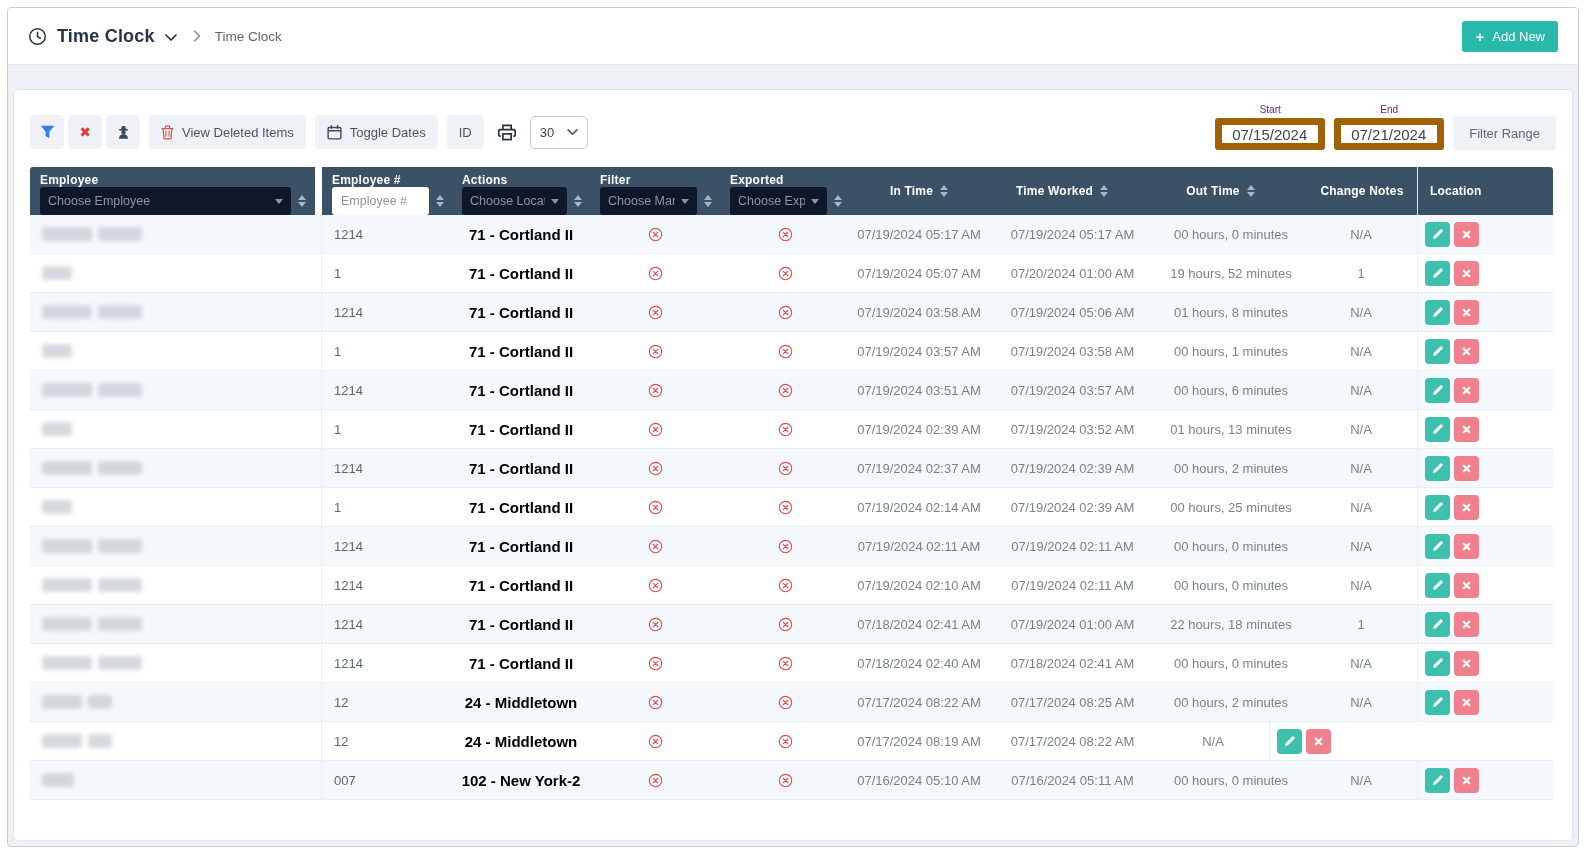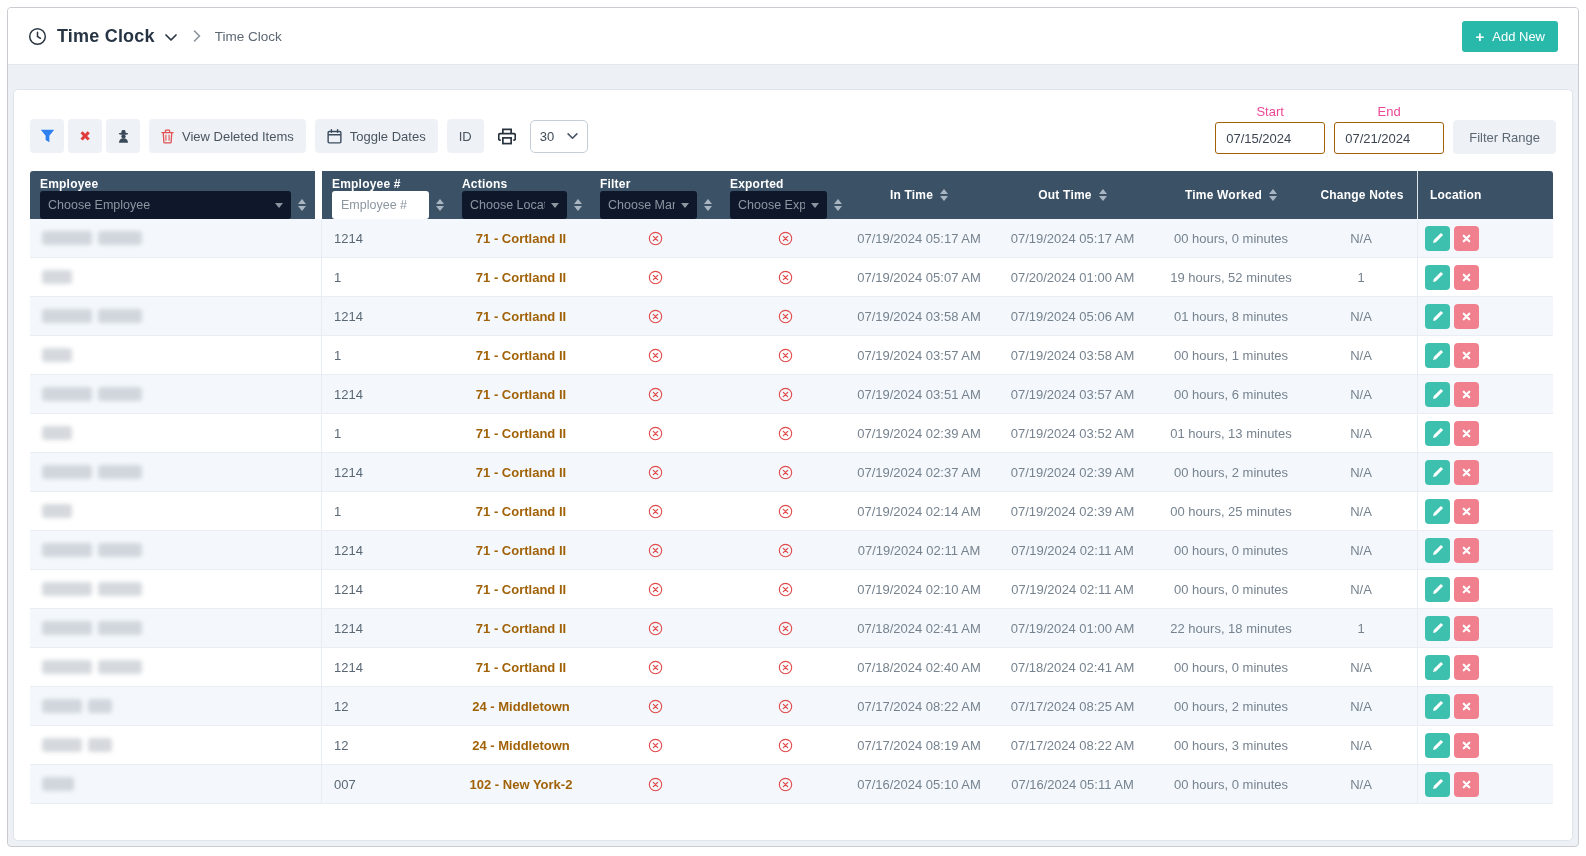--- a/index.html
+++ b/index.html
@@ -47,24 +47,24 @@
   .tbtn.ml { margin-left: 5px; }
   .x-red { color: #e03c3c; font-size: 14px; font-weight: 700; line-height: 1; }
   .print-wrap { background: none; border: none; margin: 0 6px 0 10px; cursor: pointer; display: flex; align-items: center; }
   .pagesize {
     width: 58px; height: 33px; background: #fff; border: 1px solid #c4ced8;
     border-radius: 5px; display: flex; align-items: center; justify-content: space-between;
     padding: 0 9px; font-size: 13px; color: #3e4954; cursor: pointer; margin-left: 4px;
   }
   .tb-right { margin-left: auto; display: flex; align-items: flex-end; gap: 9px; }
   .dategroup { display: flex; flex-direction: column; align-items: center; gap: 3px; }
-  .dategroup label { font-size: 13px; color: #ec4899; }
+  .dategroup label { font-size: 10px; color: #701a75; }
   .dateinput {
-    width: 110px; height: 32px; border: 1px solid #a16207; border-radius: 3px;
-    font-family: inherit; font-size: 13px; color: #3c4652; padding: 0 10px; outline: none;
+    width: 110px; height: 32px; border: 7px solid #a16207; border-radius: 3px;
+    font-family: inherit; font-size: 15px; color: #3c4652; padding: 0 10px; outline: none;
   }
   .btn-range {
     background: #eef1f5; border: none; border-radius: 4px; height: 34px; padding: 0 16px;
     font-family: inherit; font-size: 13px; color: #5c6773; cursor: pointer;
   }
 
   
   .tc-table { margin-top: 17px; width: 1523px; }
   .hrow {
     display: flex; background: #3b5166; border-radius: 3px 3px 0 0; height: 48px;
@@ -104,21 +104,21 @@
   .hcell.c-emp { box-shadow: inset -7px 0 0 #fff; padding-right: 16px; }
   .hcell.c-act { border-left: 1px solid rgba(255,255,255,.85); flex-direction: row; align-items: center; justify-content: flex-start; padding-left: 12px; }
   .hcell.c-cn  { flex-direction: row; align-items: center; justify-content: center; }
 
   
   .trow { display: flex; height: 39px; border-bottom: 1px solid #e9eef4; background: #fff; }
   .trow:nth-child(odd) { background: #f4f8fc; }
   .cell { display: flex; align-items: center; font-size: 13px; color: #76838f; }
   .cell.c-emp { padding-left: 12px; border-right: 1px solid #e7edf3; gap: 6px; }
   .cell.c-empno { padding-left: 12px; color: #5a6875; }
-  .cell.c-loc { justify-content: center; color: #a16207; font-weight: 600; font-size: 13px; }
+  .cell.c-loc { justify-content: center; color: #000000; font-weight: 600; font-size: 15px; }
   .cell.c-man, .cell.c-exp, .cell.c-cn { justify-content: center; }
   .cell.c-in, .cell.c-out, .cell.c-tw { justify-content: center; }
   .cell.c-act { border-left: 1px solid #e7edf3; padding-left: 7px; gap: 4px; }
   .blur { height: 14px; border-radius: 3px; background: #b4bbc3; opacity: .55; filter: blur(2.2px); }
 
   .abtn {
     width: 25px; height: 25px; border: none; border-radius: 4px; cursor: pointer;
     display: flex; align-items: center; justify-content: center; padding: 0;
   }
   .abtn.edit { background: #3ec0ae; }
@@ -312,36 +312,36 @@
         </div>
 
         <div class="hcell simple c-in">
           <span class="hlabel">In Time</span>
           <span class="sorter">
               <i class="up"></i>
               <i class="dn"></i>
             </span>
         </div>
 
+        <div class="hcell simple c-tw">
+          <span class="hlabel">Time Worked</span>
+          <span class="sorter">
+              <i class="up"></i>
+              <i class="dn"></i>
+            </span>
+        </div>
+
         <div class="hcell simple c-out">
           <span class="hlabel">Out Time</span>
           <span class="sorter">
               <i class="up"></i>
               <i class="dn"></i>
             </span>
         </div>
 
-        <div class="hcell simple c-tw">
-          <span class="hlabel">Time Worked</span>
-          <span class="sorter">
-              <i class="up"></i>
-              <i class="dn"></i>
-            </span>
-        </div>
-
         <div class="hcell c-cn">
           <span class="hlabel">Change Notes</span>
         </div>
 
         <div class="hcell c-act">
           <span class="hlabel">Location</span>
         </div>
       </div>
 
       <div id="tbody">
@@ -931,21 +931,20 @@
     <div class="cell c-exp">
               <span style="display:flex">
                 <svg width="15" height="15" viewBox="0 0 16 16">
                   <circle cx="8" cy="8" r="6.6" fill="none" stroke="#e04b4b" stroke-width="1.2"></circle>
                   <path d="M5.7 5.7l4.6 4.6M10.3 5.7l-4.6 4.6" stroke="#e04b4b" stroke-width="1.4" stroke-linecap="round"></path>
                 </svg>
               </span>
             </div>
     <div class="cell c-in">07/17/2024 08:19 AM</div>
     <div class="cell c-out">07/17/2024 08:22 AM</div>
-    <div class="cell c-tw">00 hours, 3 minutes</div>
     <div class="cell c-cn">N/A</div>
     <div class="cell c-act">
       <button class="abtn edit">
                 <span style="display:flex">
                   <svg width="12" height="12" viewBox="0 0 16 16" fill="#fff">
                     <path d="M11.9 1.2l2.9 2.9-9.5 9.5-3.9 1 1-3.9z"></path>
                   </svg>
                 </span>
               </button>
       <button class="abtn del">

